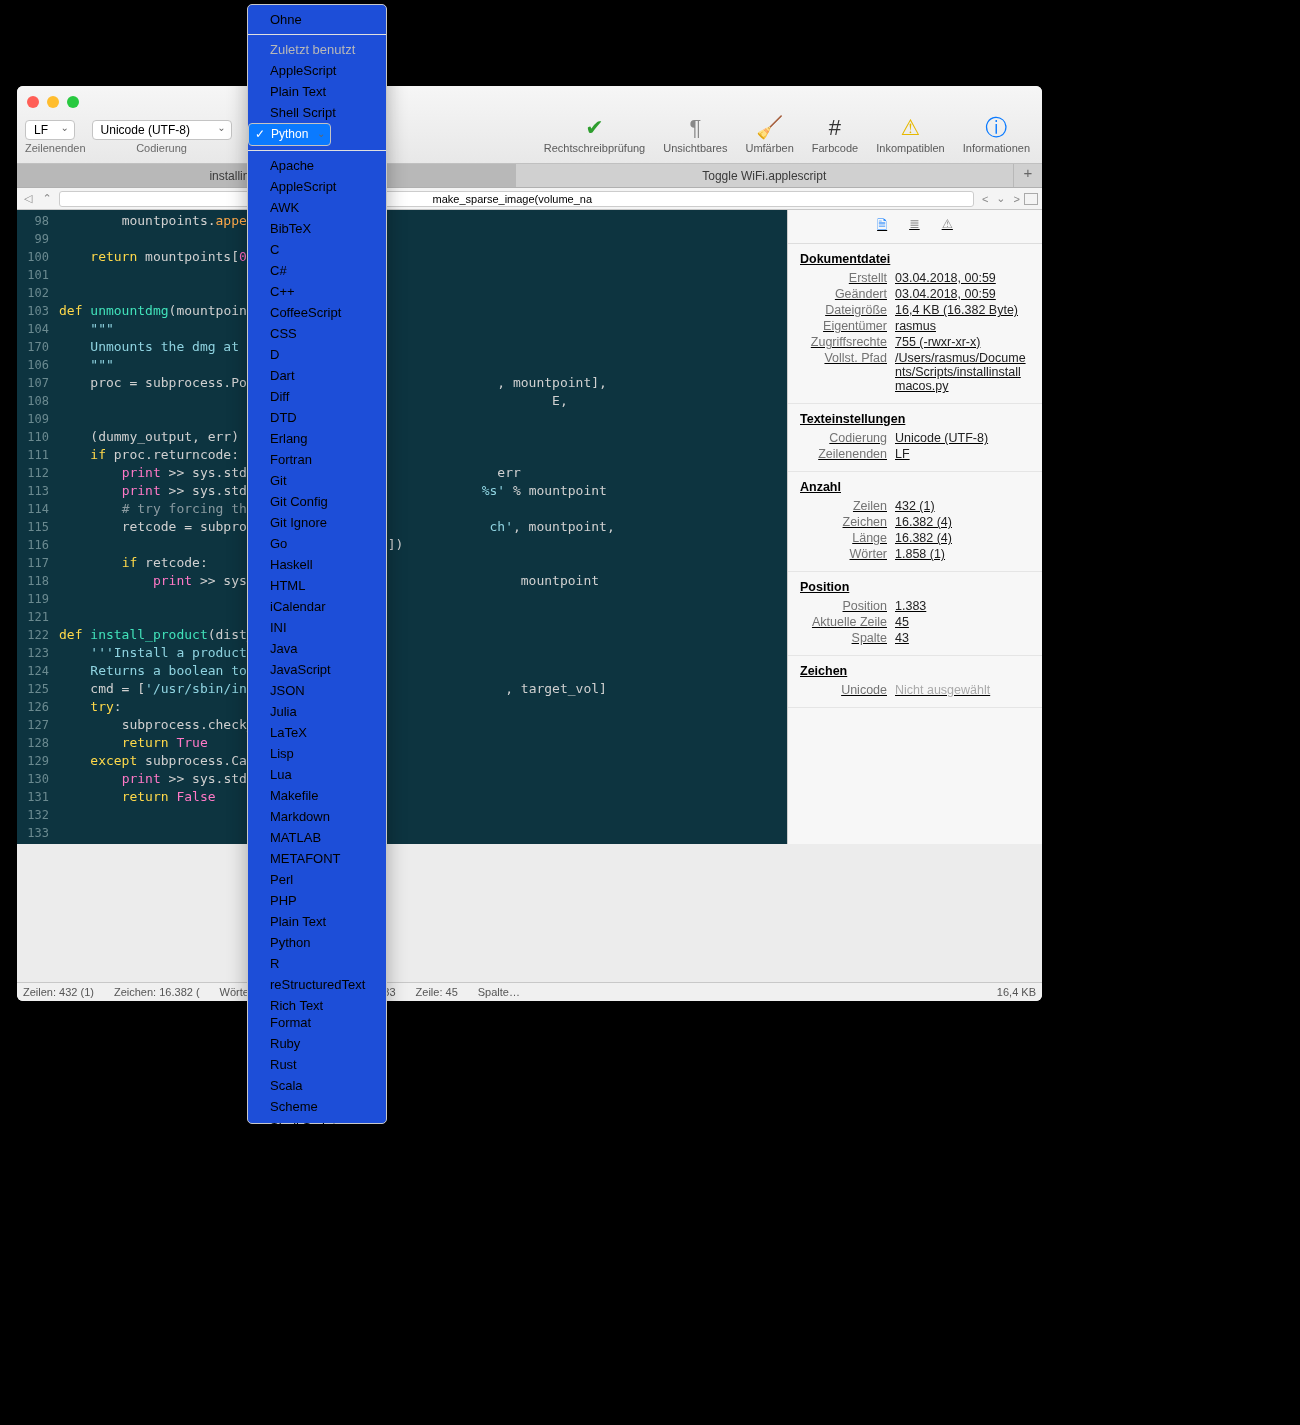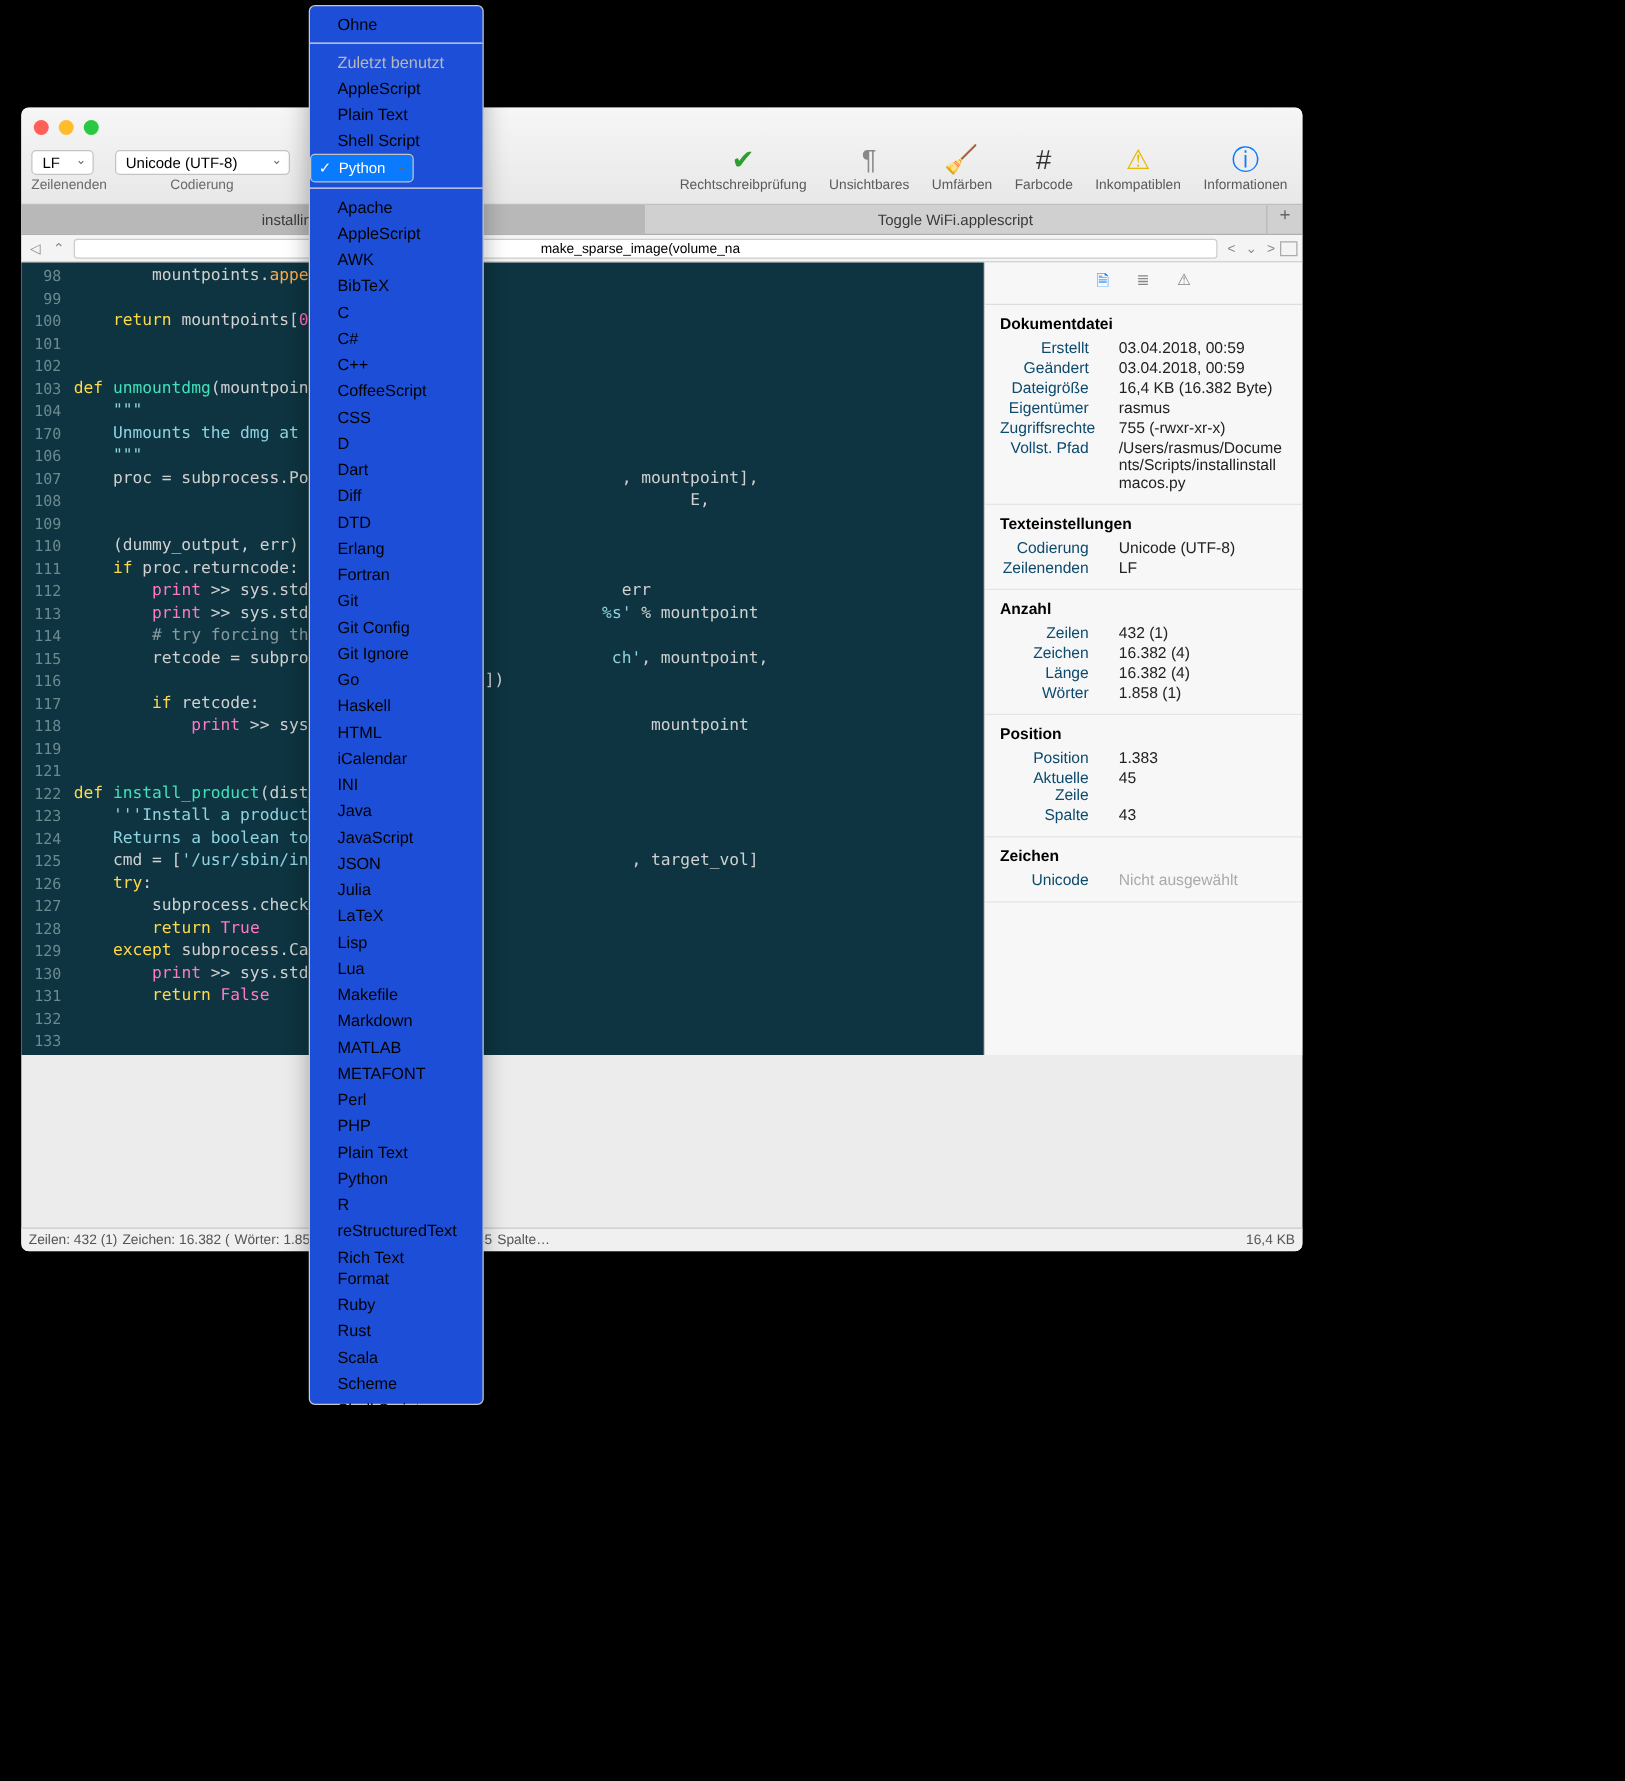--- a/index.html
+++ b/index.html
@@ -24,42 +24,42 @@
 .tabbar { display: flex; height: 24px; background: #d0d0d0; border-bottom: 1px solid #b0b0b0; }
 .tab { flex: 1; text-align: center; font-size: 12px; line-height: 24px; border-right: 1px solid #b8b8b8; color: #3a3a3a; }
 .tab.active { background: #b8b8b8; }
 .tab-add { width: 28px; flex: none; text-align: center; font-size: 15px; color: #666; }
 .crumb { height: 22px; background: #f4f4f4; border-bottom: 1px solid #c8c8c8; display: flex; align-items: center; font-size: 11px; padding: 0 4px; gap: 4px; }
 .crumb .nav { color: #888; padding: 0 3px; }
 .crumb-drop { flex: 1; background: #fff; border: 1px solid #ccc; border-radius: 3px; padding: 1px 14px 1px 6px; position: relative; font-size: 11px; text-align: center; }
 .crumb-tail { display: flex; align-items: center; margin-left: auto;}
 .crumb-tail span { padding: 0 4px; color: #888; }
 .crumb-tail .box { border: 1px solid #aaa; width: 14px; height: 12px; }
-.editor-wrap { display: flex; height: 634px; }
+.editor-wrap { display: flex; height: 634px; text-decoration: underline; }
 .editor { flex: 1; background: #0d3440; color: #d0d0d0; font-family: Menlo, Consolas, monospace; font-size: 13px; overflow: hidden; position: relative; }
 .gutter { position: absolute; left: 0; top: 0; width: 38px; text-align: right; color: #6b8a90; padding: 2px 6px 0 0; font-size: 12px; line-height: 18px; }
 .code { position: absolute; left: 42px; top: 2px; line-height: 18px; white-space: pre; }
 .kw { color: #ffd94a; }
 .kw2 { color: #ff79c6; }
 .fn { color: #ffa94a; }
 .num { color: #ff6ac1; }
 .str { color: #8fd3e0; }
 .cm { color: #8a9aa0; }
 .b { color: #41e2ba; }
 .id { color: #d0d0d0; }
 .info-pane { width: 255px; background: #f7f7f7; border-left: 1px solid #ccc; font-size: 12.5px; overflow: auto; }
 .ip-tabs { display: flex; justify-content: center; gap: 22px; padding: 6px 0; border-bottom: 1px solid #ddd; color: #888; }
 .ip-tabs .active { color: #0a7aff; }
 .ip-sec { padding: 8px 12px; border-bottom: 1px solid #e5e5e5; }
 .ip-sec h4 { font-size: 12.5px; font-weight: 600; margin-bottom: 5px; }
 .ip-row { display: flex; margin: 2px 0; }
-.ip-row .k { width: 95px; text-align: right; color: #0c4a6e; padding-right: 24px; }
+.ip-row .k { width: 95px; text-align: right; color: #737373; padding-right: 8px; }
 .ip-row .v { flex: 1; color: #222; }
 .ip-row .v.dim { color: #aaa; }
-.statusbar { position: absolute; left:0; right:0; bottom: 0; height: 19px; background: #f0f0f0; border-top: 1px solid #c8c8c8; display: flex; align-items: center; font-size: 11px; color: #555; padding: 0 6px; gap: 4px; }
+.statusbar { position: absolute; left:0; right:0; bottom: 0; height: 19px; background: #f0f0f0; border-top: 1px solid #c8c8c8; display: flex; align-items: center; font-size: 11px; color: #555; padding: 0 6px; gap: 20px; }
 .statusbar .sb { white-space: nowrap; }
 .statusbar .grow { flex: 1; }
 .dropdown { position: absolute; left: 247px; top: 4px; width: 140px; background: #1d4ed8; border: 1px solid #c8c8c8; border-radius: 5px; box-shadow: 0 4px 20px rgba(0,0,0,0.3); padding: 4px 0; font-size: 13px; max-height: 1120px; z-index: 1000; }
 .dd-item { padding: 2px 22px; line-height: 17px; position: relative; }
 .dd-item.dim { color: #b8b8b8; }
 .dd-item.sel { background: #0a7aff; color: #fff; }
 .dd-item.sel::before { content: "✓"; position: absolute; left: 6px; }
 .dd-sep { height: 1px; background: #e0e0e0; margin: 4px 0; }
 </style>
 </head>

